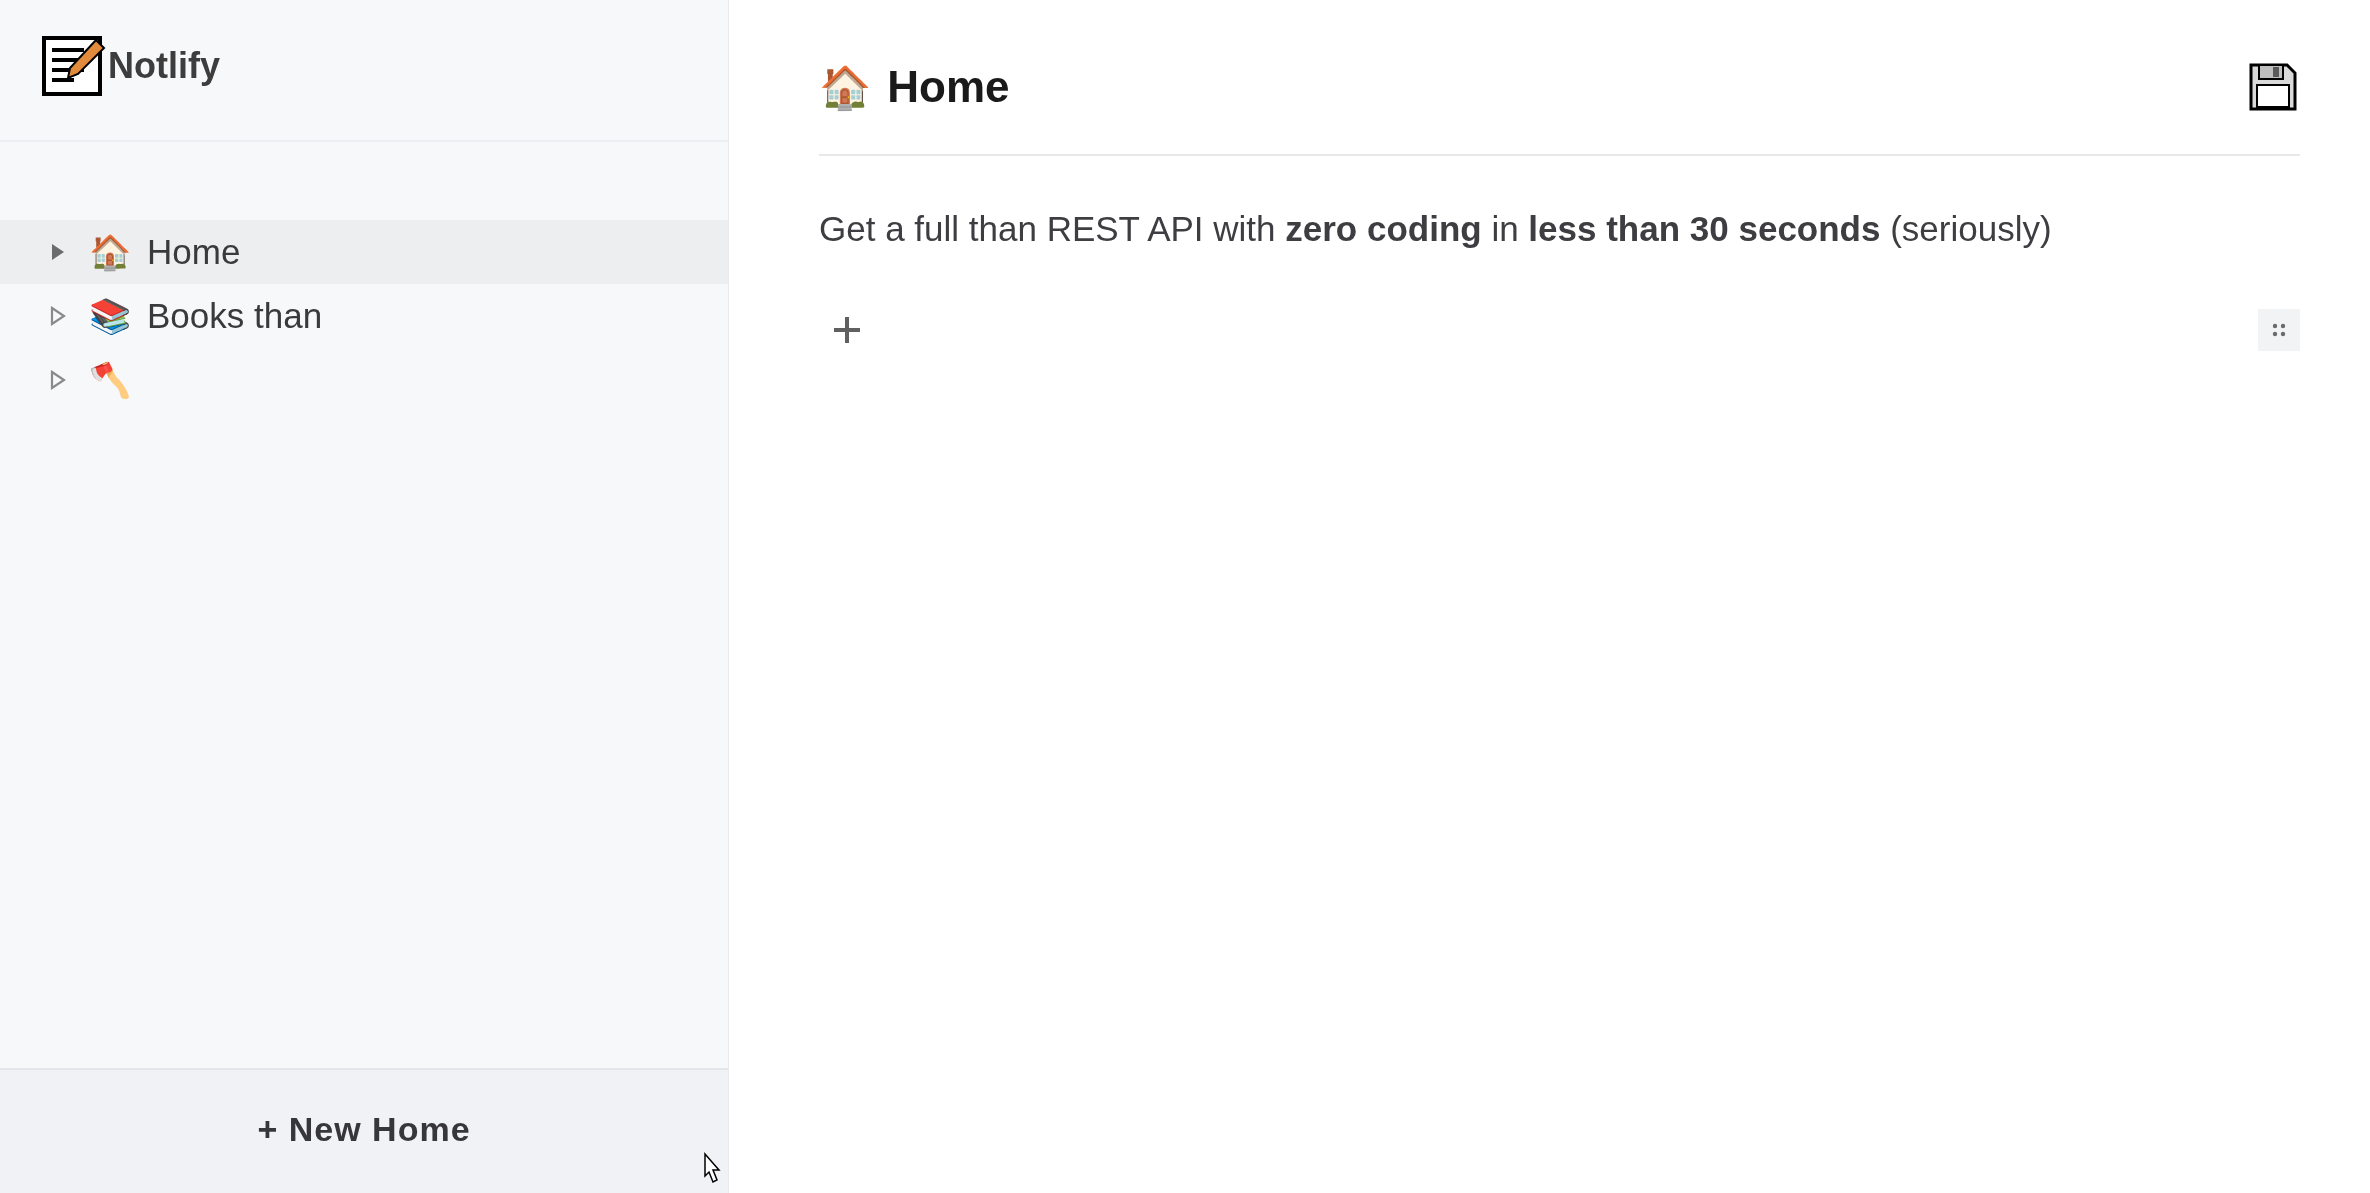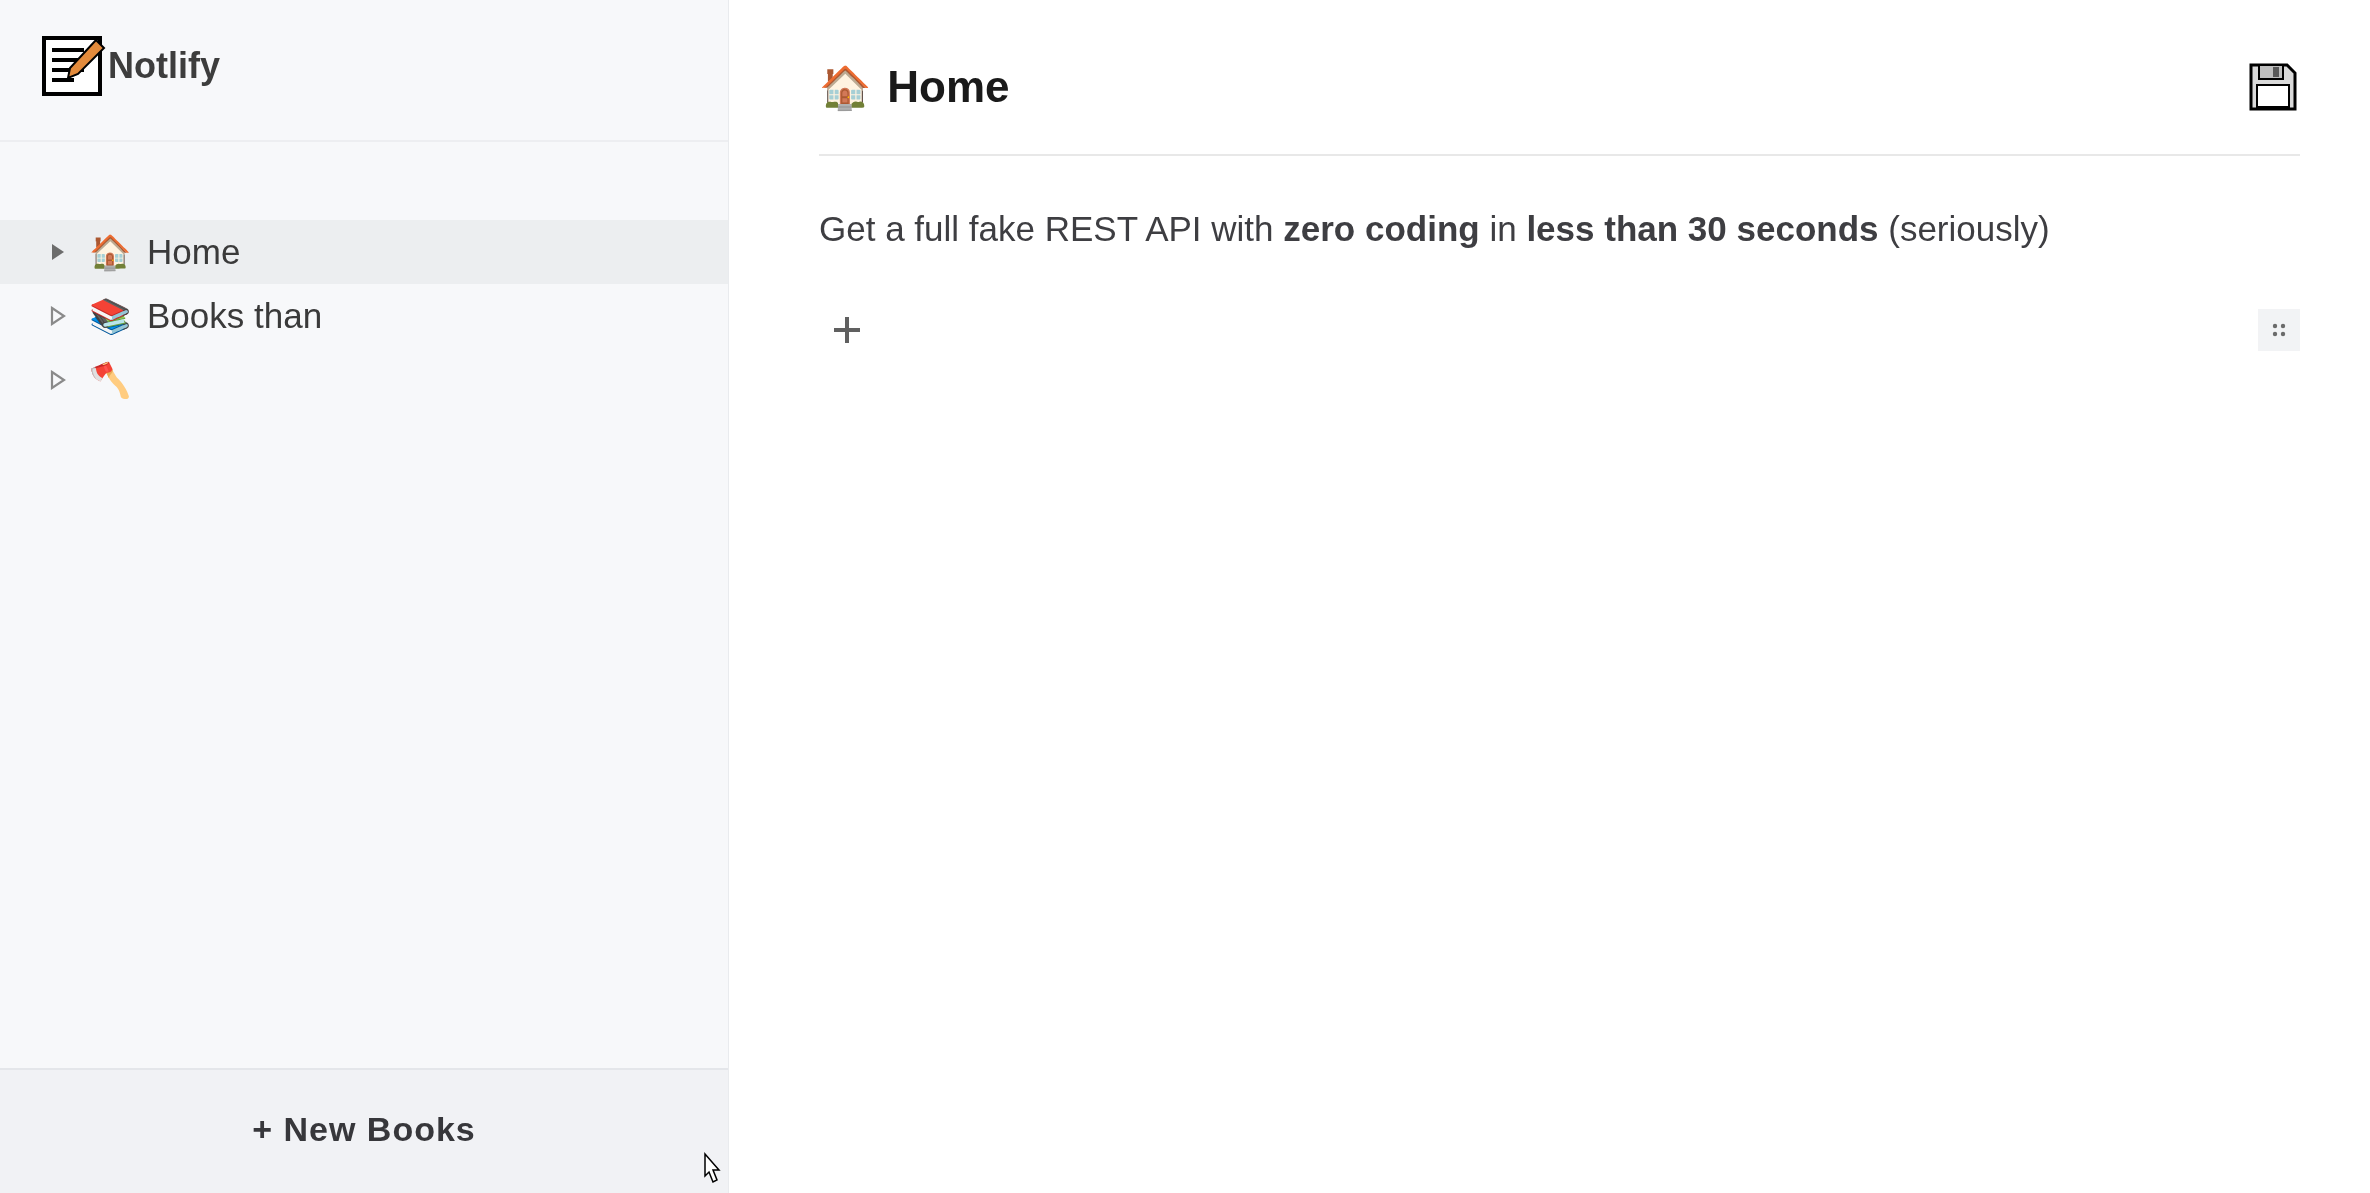--- a/index.html
+++ b/index.html
@@ -203,42 +203,42 @@
           <span class="chev">
             <svg width="20" height="20" viewBox="0 0 20 20">
               <polygon points="4,2 16,10 4,18" fill="none" stroke="#8a8a8a" stroke-width="2.2"></polygon>
             </svg>
           </span>
           <span class="emoji">🪓</span>
         </div>
       </nav>
 
     <div class="sidebar-footer">
-      <span>+ New Books</span>
+      <span>+ New Home</span>
     </div>
   </aside>
 
   <main class="main">
     <div class="page-header">
       <div class="page-title-wrap">
         <span class="emoji">🏠</span>
         <h2>Home</h2>
       </div>
       <span class="save-icon">
         <svg width="52" height="52" viewBox="0 0 52 52">
           <polygon points="4,4 40,4 48,12 48,48 4,48" fill="#d9d9d9" stroke="#000" stroke-width="3"></polygon>
           <rect x="12" y="4" width="24" height="14" fill="#bfbfbf" stroke="#000" stroke-width="2"></rect>
           <rect x="26" y="6" width="6" height="10" fill="#5a5a5a"></rect>
           <rect x="10" y="24" width="32" height="22" fill="#ffffff" stroke="#000" stroke-width="2"></rect>
         </svg>
       </span>
     </div>
 
     <div class="content-block" id="content-block">
-        <div class="para"><span>Get a full fake REST API with </span><span class="strong">zero coding</span><span> in </span><span class="strong">less than 30 seconds</span><span> (seriously)</span></div>
+        <div class="para"><span>Get a full than REST API with </span><span class="strong">zero coding</span><span> in </span><span class="strong">less than 30 seconds</span><span> (seriously)</span></div>
       </div>
 
     <div class="add-block-row">
       <span class="plus-btn">
         <svg width="30" height="30" viewBox="0 0 30 30">
           <line x1="15" y1="2" x2="15" y2="28" stroke="#606060" stroke-width="4"></line>
           <line x1="2" y1="15" x2="28" y2="15" stroke="#606060" stroke-width="4"></line>
         </svg>
       </span>
       <span class="drag-handle">

